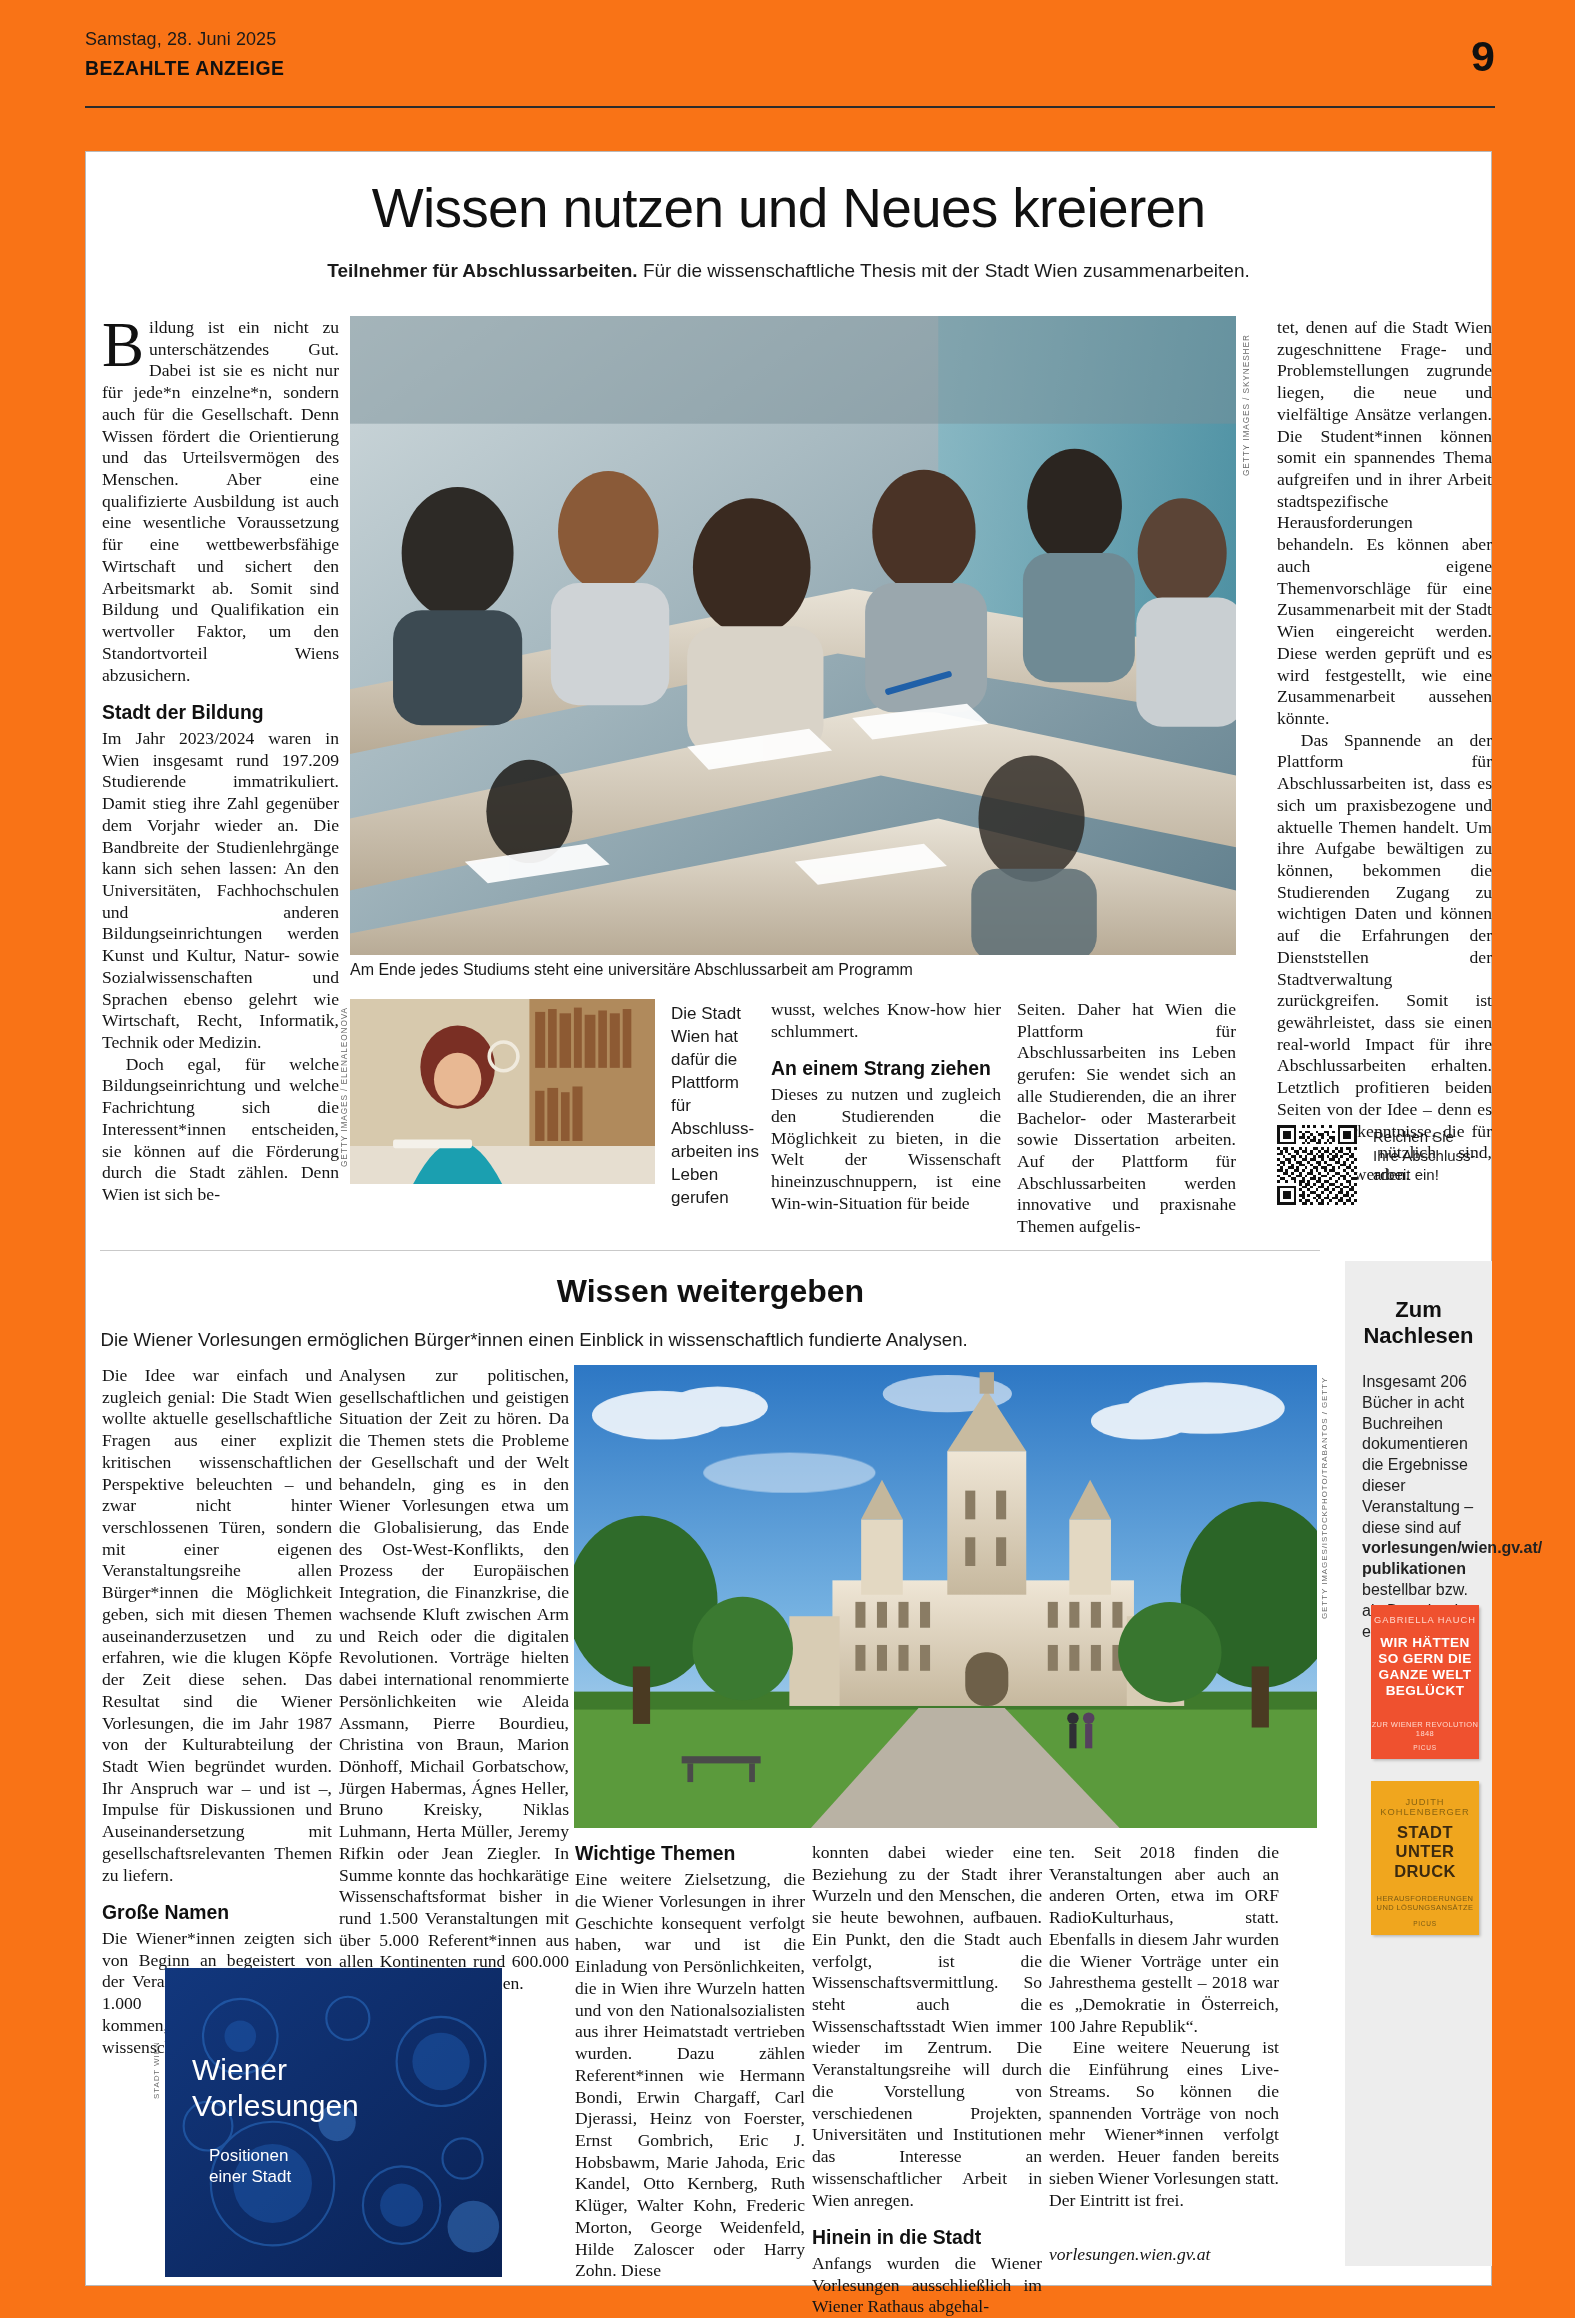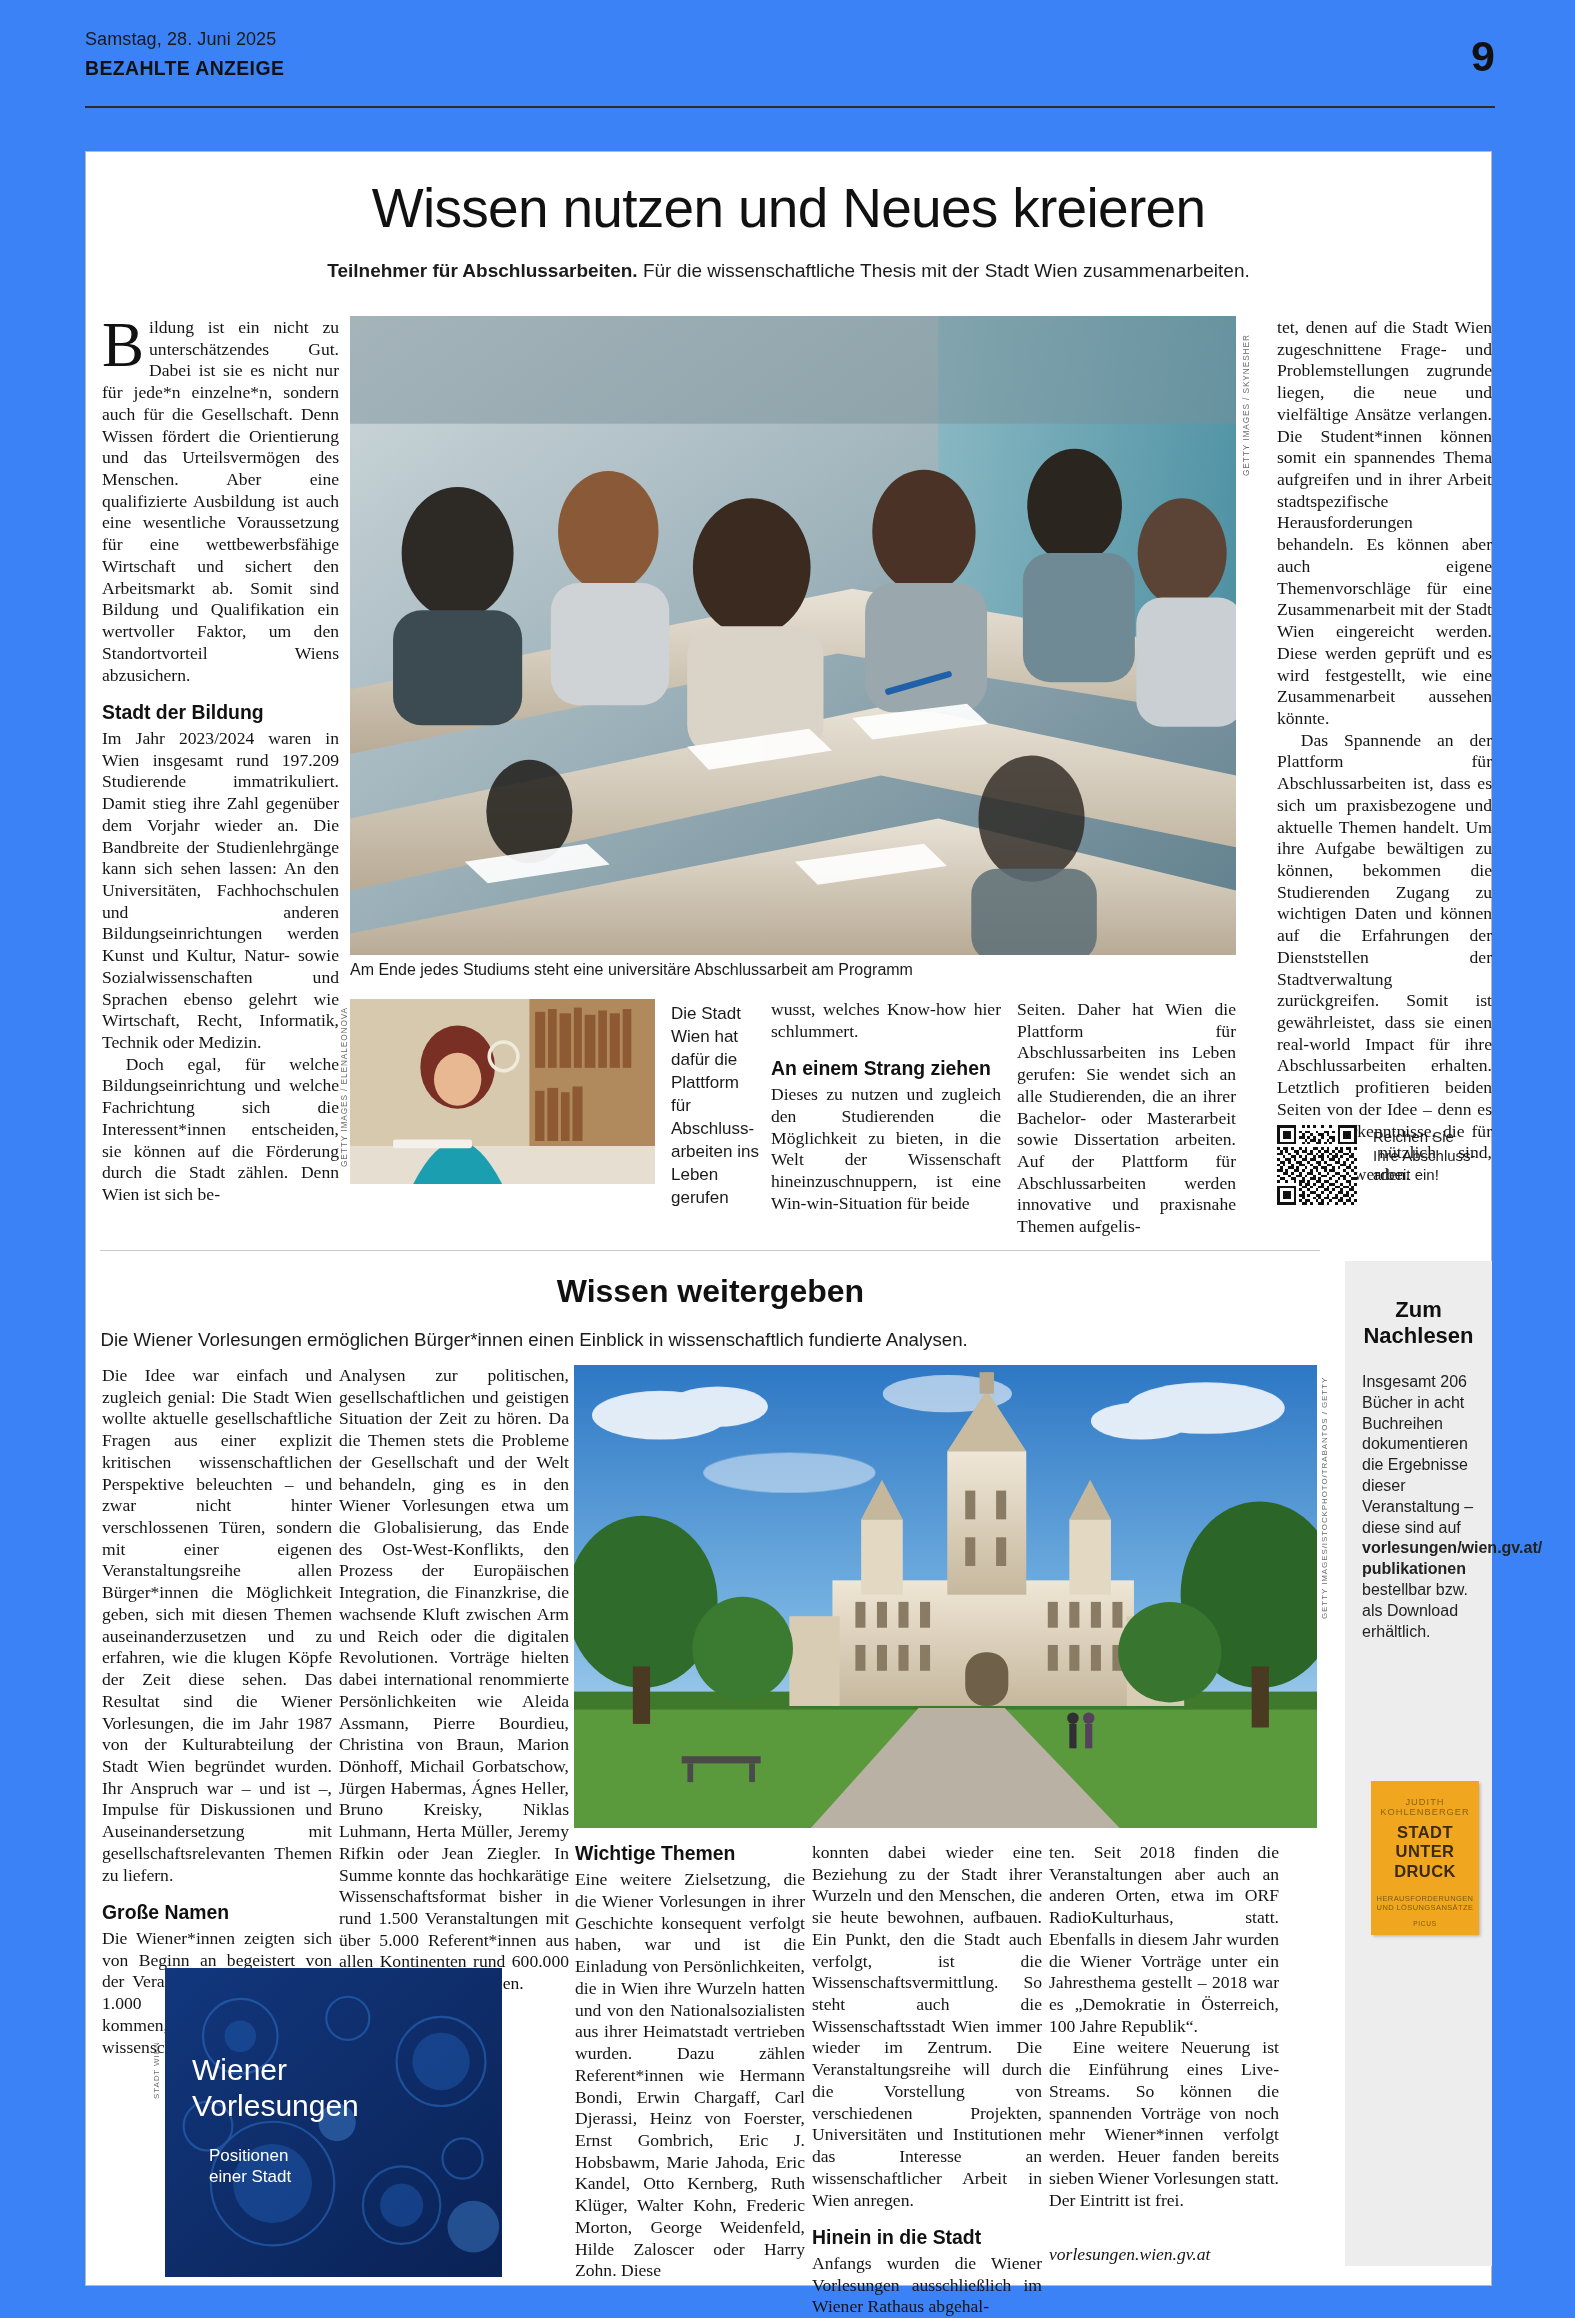--- a/index.html
+++ b/index.html
@@ -1,17 +1,17 @@
 <!DOCTYPE html>
 <html lang="de" style="font-size:11.5px"><head>
 <meta charset="utf-8">
 <style>
   html,body{margin:0;padding:0;background:#ffffff;}
   body{width:1575px;height:2319px;font-family:"Liberation Sans",sans-serif;color:#1a1a1a;}
-  .page{position:relative;width:1575px;height:2319px;background:#3b82f6;box-sizing:border-box;padding:0;}
+  .page{position:relative;width:1575px;height:2319px;background:#f97316;box-sizing:border-box;padding:0;}
 
   
   .masthead{position:absolute;left:85px;top:29px;width:1410px;}
   .mh-date{font-family:"Liberation Sans",sans-serif;font-size:18px;letter-spacing:0.1px;color:#1a1a1a;}
   .mh-kicker{font-family:"Liberation Sans",sans-serif;font-size:19.4px;font-weight:bold;letter-spacing:0.4px;margin-top:6.5px;color:#111;}
   .mh-pageno{position:absolute;right:0;top:5.7px;font-size:43px;font-weight:bold;line-height:1;color:#111;}
   .mh-rule{position:absolute;left:85px;top:106px;width:1410px;height:2.2px;background:#2b2b2b;}
 
   
   .adframe{position:absolute;left:85px;top:151px;width:1407px;height:2135px;border:1.4px solid #b9b9b9;box-sizing:border-box;background:#fff;}
@@ -404,20 +404,26 @@
 
     <div class="sidebox" style="left:1259px;top:1109px;width:147px;height:1005px;"></div>
     <div class="sb-title" style="left:1259px;top:1145px;width:147px;">
       <span>Zum</span><br>
       <span>Nachlesen</span>
     </div>
     <div class="sb-text" style="left:1276px;top:1220px;width:118px;">
       <p><span>Insgesamt 206 Bücher in acht Buchreihen dokumentieren die Ergebnisse dieser Veranstaltung – diese sind auf </span><b>vorlesungen/wien.gv.at/ publikationen</b><span> bestellbar bzw. als Download erhältlich.</span></p>
     </div>
 
+    <div class="book" style="left:1285px;top:1453px;width:108px;height:154px;background:#ef512f;">
+      <div class="bk-author" style="top:10px;color:#ffd9ce;">GABRIELLA HAUCH</div>
+      <div class="bk-title" style="top:30px;color:#ffffff;font-size:13.6px;">WIR HÄTTEN SO GERN DIE GANZE WELT BEGLÜCKT</div>
+      <div class="bk-sub" style="top:115px;color:#ffd9ce;">ZUR WIENER REVOLUTION 1848</div>
+      <div class="bk-pub" style="top:139px;color:#ffd9ce;">PICUS</div>
+    </div>
 
     <div class="book" style="left:1285px;top:1629px;width:108px;height:154px;background:#f0a61e;">
       <div class="bk-author" style="top:16px;color:#8a6410;">JUDITH KOHLENBERGER</div>
       <div class="bk-title" style="top:42px;color:#3b2a10;font-size:16.5px;">STADT UNTER DRUCK</div>
       <div class="bk-sub" style="top:113px;color:#7a5a14;">HERAUSFORDERUNGEN UND LÖSUNGSANSÄTZE</div>
       <div class="bk-pub" style="top:139px;color:#7a5a14;">PICUS</div>
     </div>
 
   </div>
 </div>

